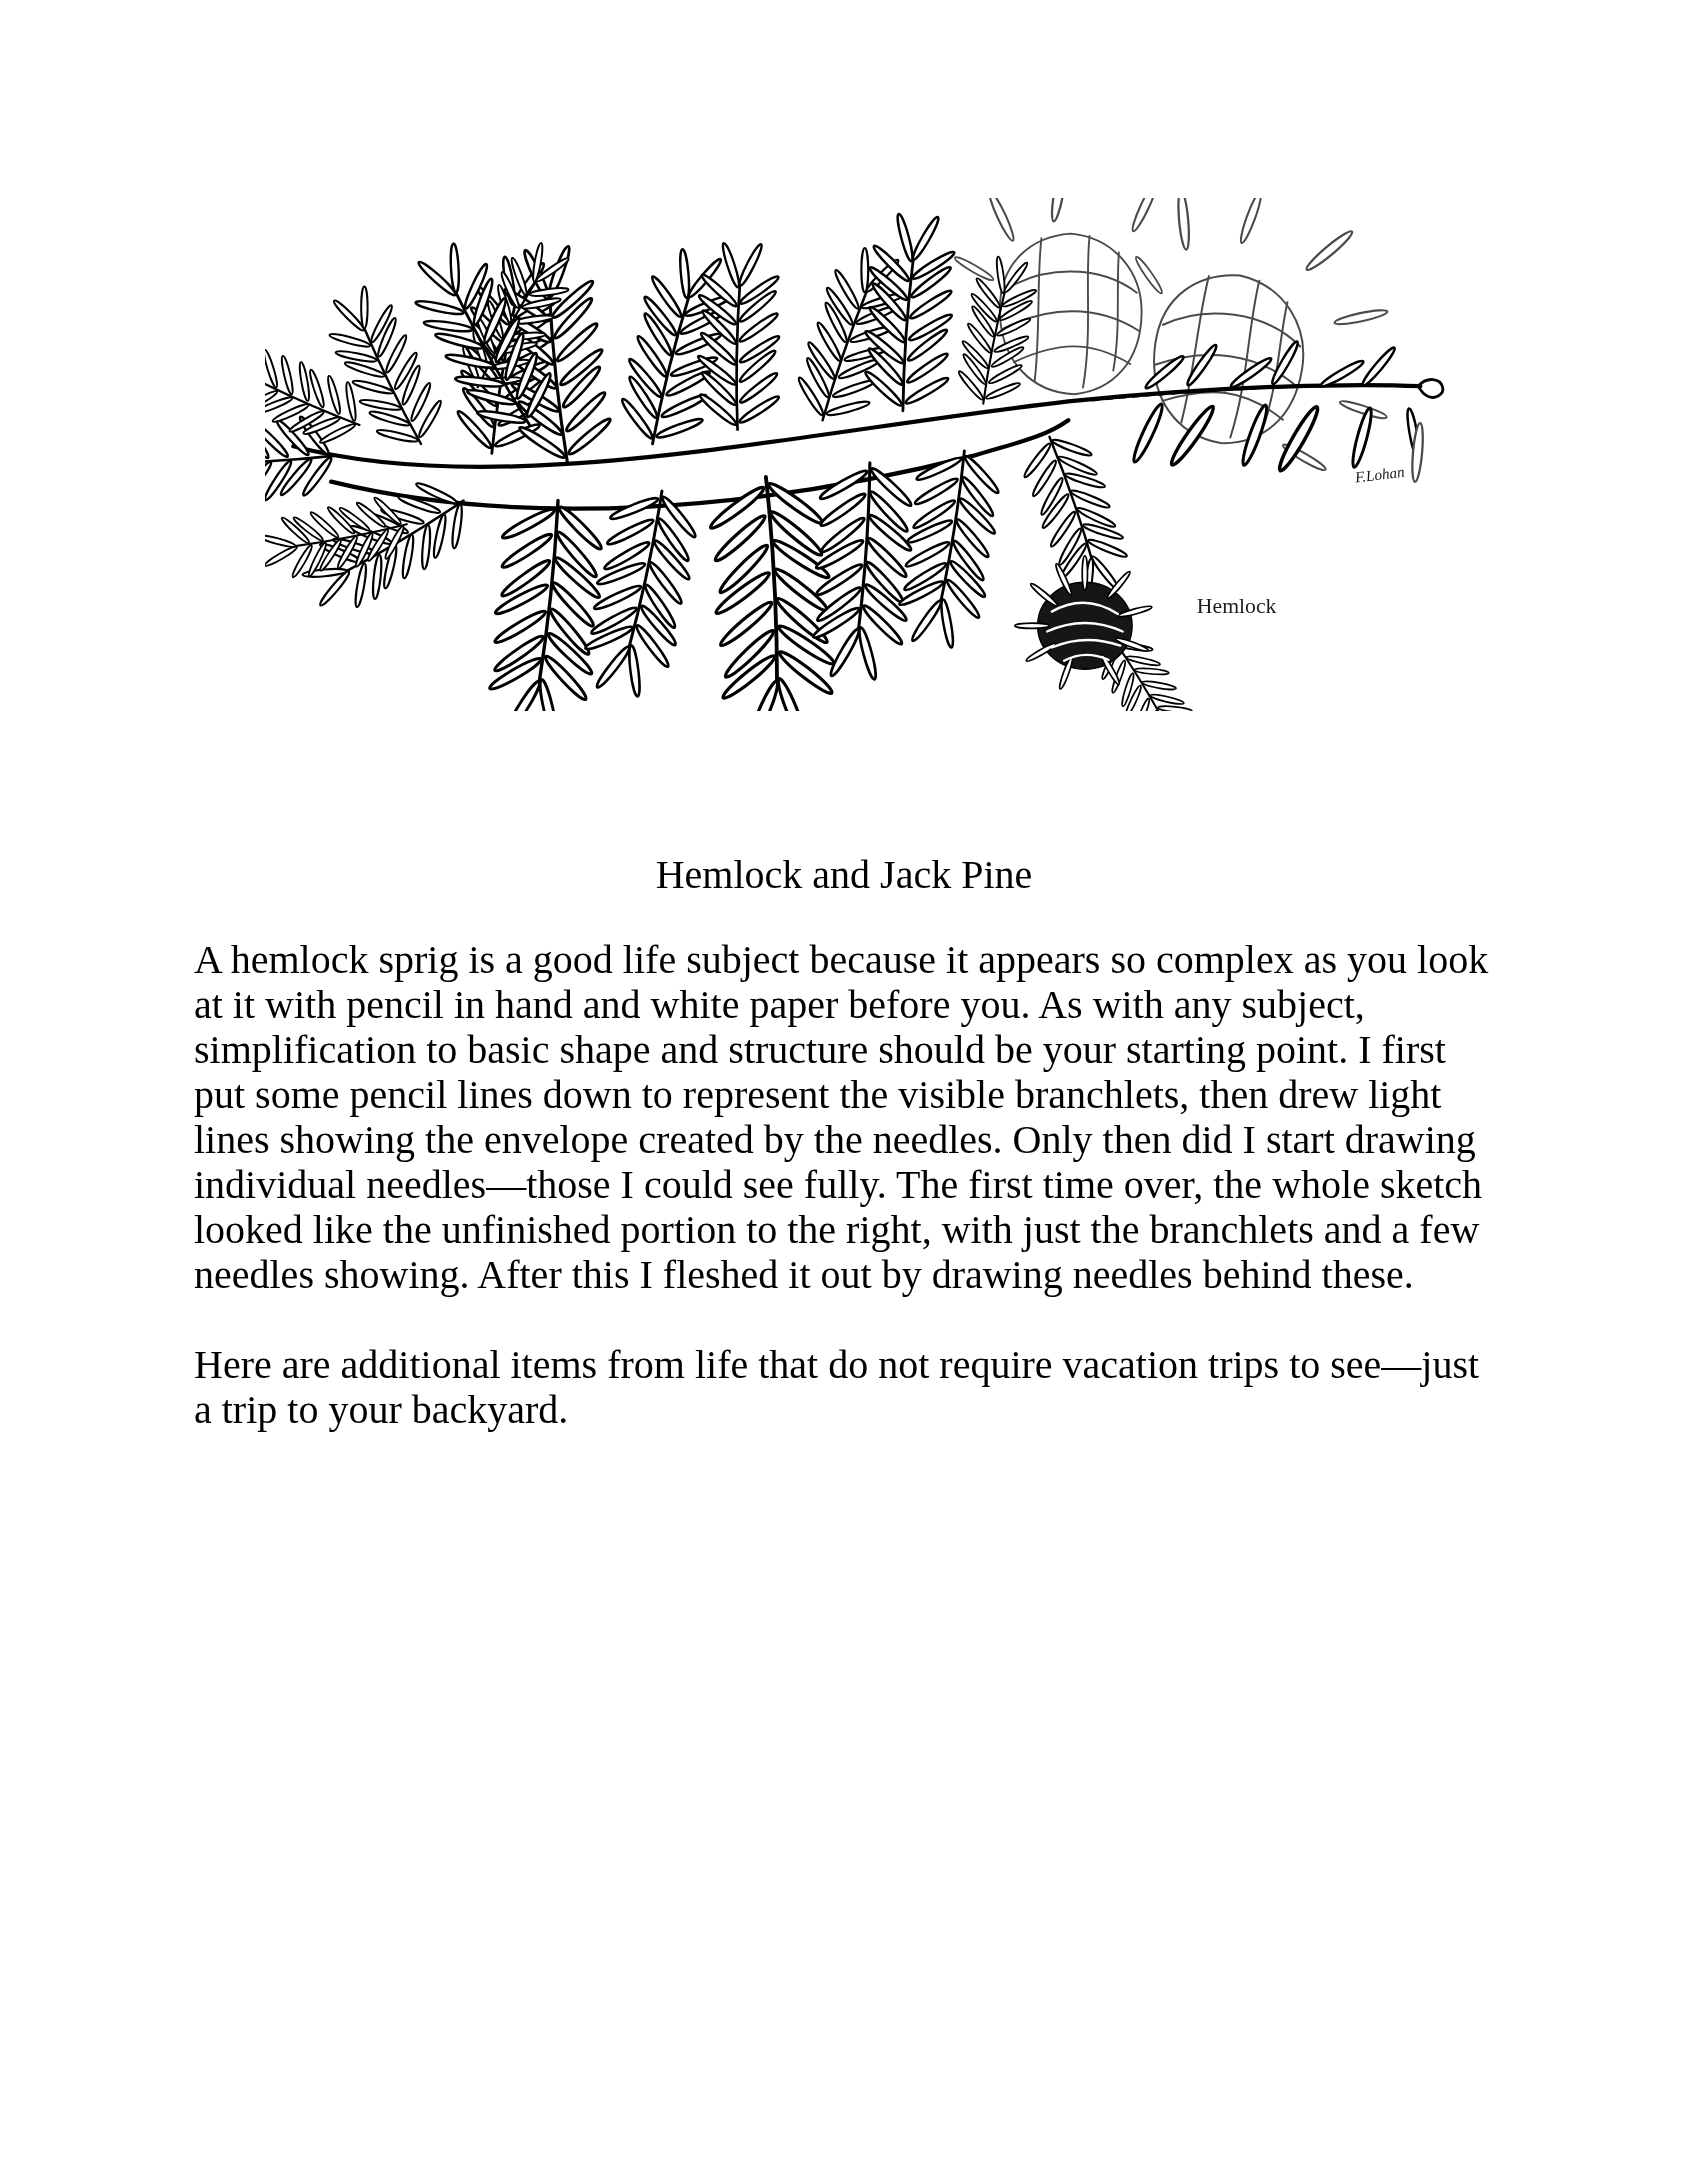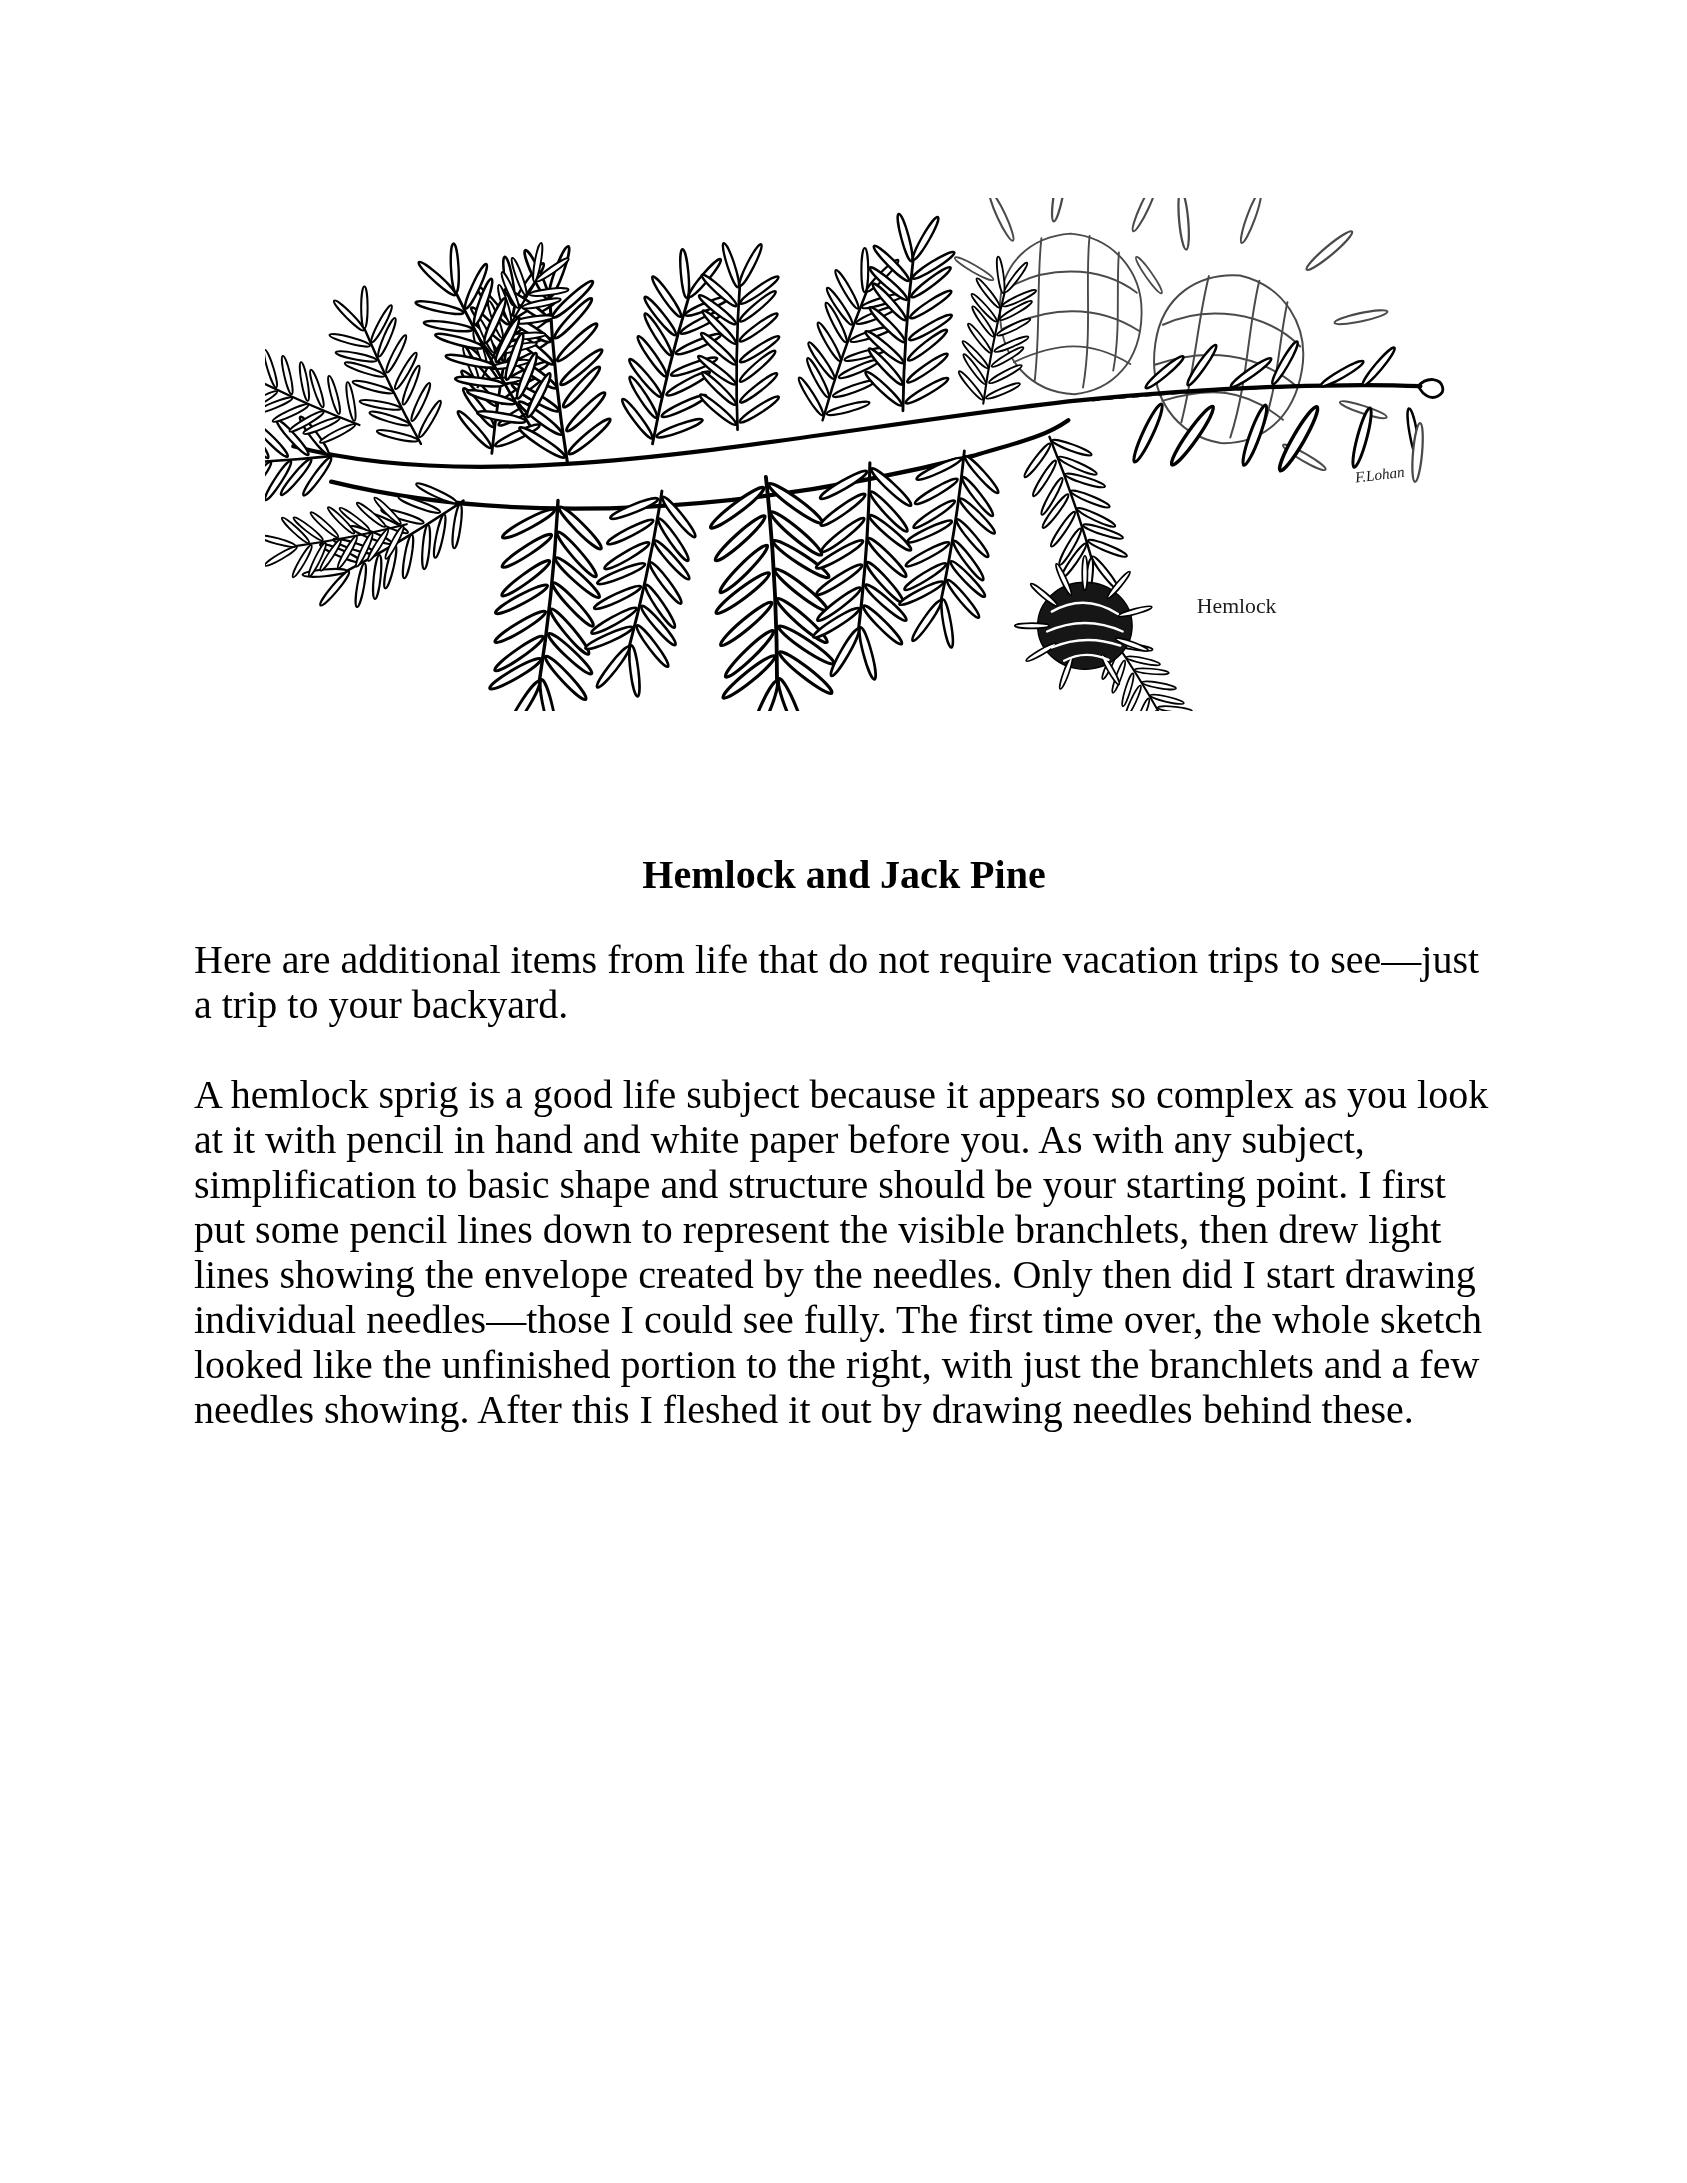--- a/index.html
+++ b/index.html
@@ -37,21 +37,21 @@
 
   .title {
     position: absolute;
     left: 194px;
     top: 852px;
     width: 1300px;
     margin: 0;
     text-align: center;
     font-size: 40px;
     line-height: 45px;
-    font-weight: bold;
+    font-weight: normal;
   }
   .text-column {
     position: absolute;
     left: 194px;
     top: 937px;
     width: 1314px;
   }
   .para {
     margin: 0 0 45px 0;
     font-size: 40px;
@@ -181,26 +181,26 @@
       <use href="#darkcone" transform="translate(1735,905)"></use>
 
       <text class="fig-sig" x="2308" y="602" transform="rotate(-7 2308 602)">F.Lohan</text>
       <text class="fig-label" x="1972" y="878">Hemlock</text>
     </svg>
   </figure>
 
   <h1 class="title">Hemlock and Jack Pine</h1>
 
   <div class="text-column">
-    <p class="para">Here are additional items from life that do not require vacation trips to see—just
-a trip to your backyard.</p>
     <p class="para">A hemlock sprig is a good life subject because it appears so complex as you look
 at it with pencil in hand and white paper before you. As with any subject,
 simplification to basic shape and structure should be your starting point. I first
 put some pencil lines down to represent the visible branchlets, then drew light
 lines showing the envelope created by the needles. Only then did I start drawing
 individual needles—those I could see fully. The first time over, the whole sketch
 looked like the unfinished portion to the right, with just the branchlets and a few
 needles showing. After this I fleshed it out by drawing needles behind these.</p>
+    <p class="para">Here are additional items from life that do not require vacation trips to see—just
+a trip to your backyard.</p>
   </div>
 
 </div>
 
 
 </body></html>

